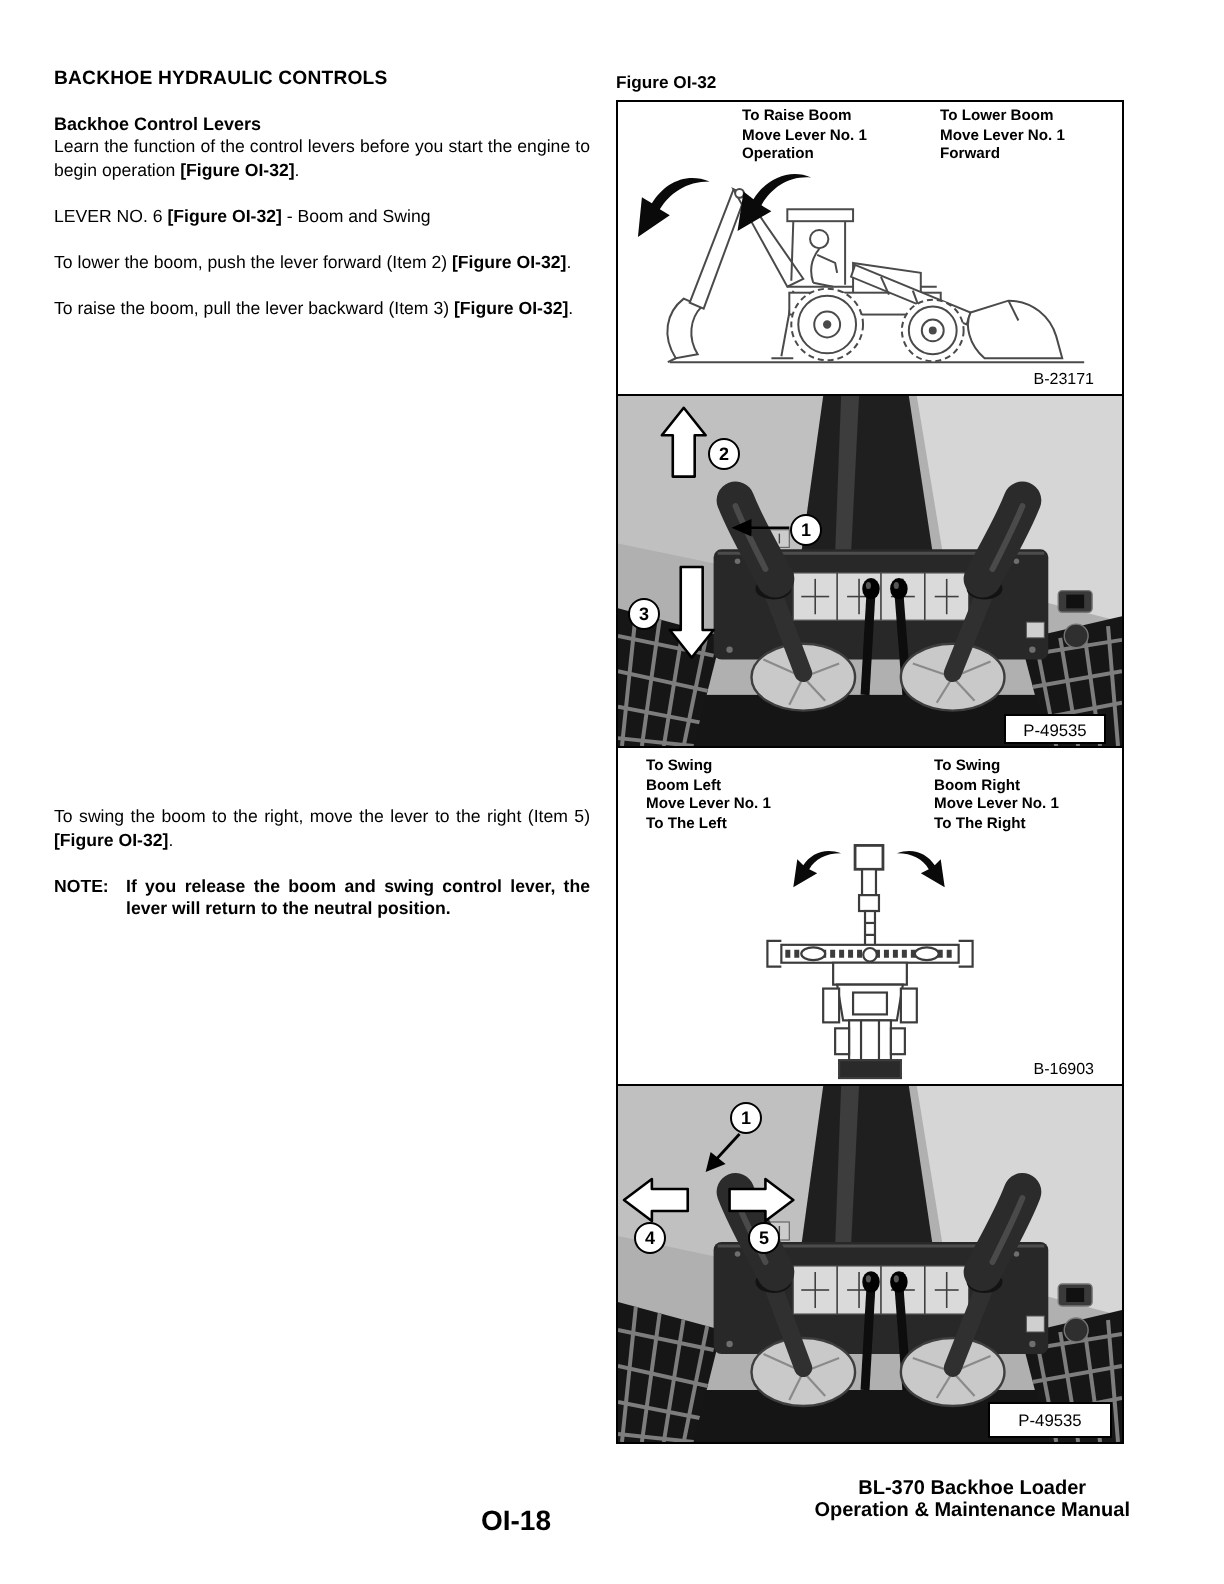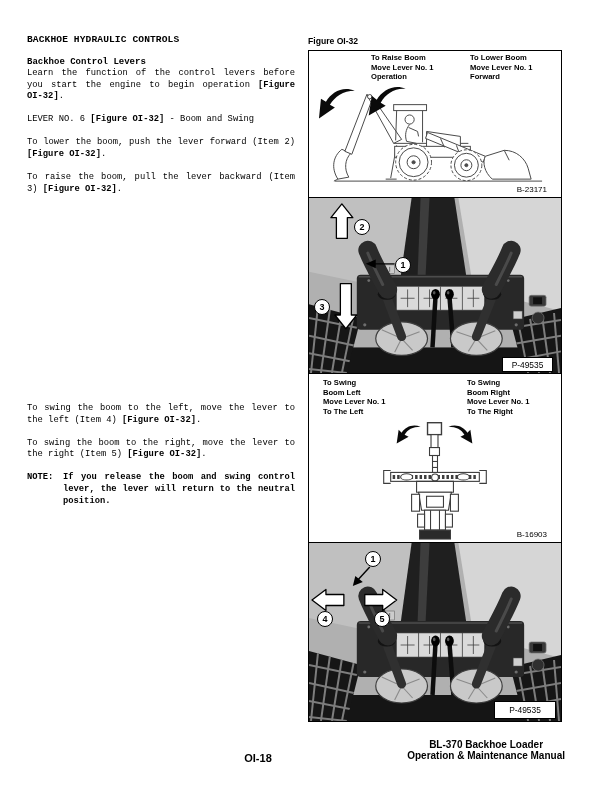--- a/index.html
+++ b/index.html
@@ -5,21 +5,21 @@
   * { margin:0; padding:0; box-sizing:border-box; }
   html,body { width:612px; height:792px; }
   body {
     background:#ffffff; color:#000;
     font-family:"Liberation Sans", sans-serif;
     position:relative; overflow:hidden;
   }
   .abs { position:absolute; }
 
   
-  .text-col { width:268px;font-family:Liberation Mono, monospace; }
+  .text-col { width:268px; }
   .h1 { font-size:9.6px; font-weight:bold; letter-spacing:.1px; margin-bottom:12px; }
   .h2 { font-size:9px;  font-weight:bold; margin-bottom:1px; }
   .p  { font-size:8.8px; line-height:11.7px; text-align:justify; margin-bottom:11.3px; }
   .p b { font-weight:bold; }
   .note { display:flex; font-size:8.8px; line-height:11.7px; font-weight:bold; }
   .note-label { width:36px; flex:0 0 36px; }
   .note-text  { flex:1; text-align:justify; }
 
   
   .figure-label { font-size:8.6px; font-weight:bold; }
@@ -36,41 +36,40 @@
               font-size:8.4px; z-index:4; }
 
   .callout { position:absolute; width:16px; height:16px; border:1.7px solid #000;
              border-radius:50%; background:#fff; z-index:5;
              display:flex; align-items:center; justify-content:center;
              font-size:9px; font-weight:bold; }
 
   svg.fill { display:block; width:100%; height:100%; }
 
   
-  .footer-page { width:516px; text-align:center; font-size:11px; font-weight:bold; }
+  .footer-page { width:516px; text-align:center; font-size:14px; font-weight:bold; }
   .footer-doc  { text-align:center; font-size:10px; line-height:10.8px; font-weight:bold; }
 </style>
 </head>
 <body>
 
 <div class="abs text-col" style="left:27px; top:34px;">
   <div class="h1">BACKHOE HYDRAULIC CONTROLS</div>
   <div class="h2">Backhoe Control Levers</div>
 
   <p class="p"><span>Learn the function of the control levers before you start the engine to begin operation </span><b>[Figure OI-32]</b><span>.</span></p>
 
   <p class="p" style="text-align:left;"><span>LEVER NO. 6 </span><b>[Figure OI-32]</b><span> - Boom and Swing</span></p>
 
   <p class="p"><span>To lower the boom, push the lever forward (Item 2) </span><b>[Figure OI-32]</b><span>.</span></p>
 
   <p class="p"><span>To raise the boom, pull the lever backward (Item 3) </span><b>[Figure OI-32]</b><span>.</span></p>
 </div>
 
 <div class="abs text-col" style="left:27px; top:403px;">
-  <p class="p"><span>To swing the boom to the left, move the lever to the left (Item 4) </span><b>[Figure OI-32]</b><span>.</span></p>
 
   <p class="p"><span>To swing the boom to the right, move the lever to the right (Item 5) </span><b>[Figure OI-32]</b><span>.</span></p>
 
   <div class="note">
     <span class="note-label">NOTE:</span>
     <span class="note-text">If you release the boom and swing control lever, the lever will return to the neutral position.</span>
   </div>
 </div>
 
 <div class="abs figure-label" style="left:308px; top:36px;">Figure OI-32</div>

